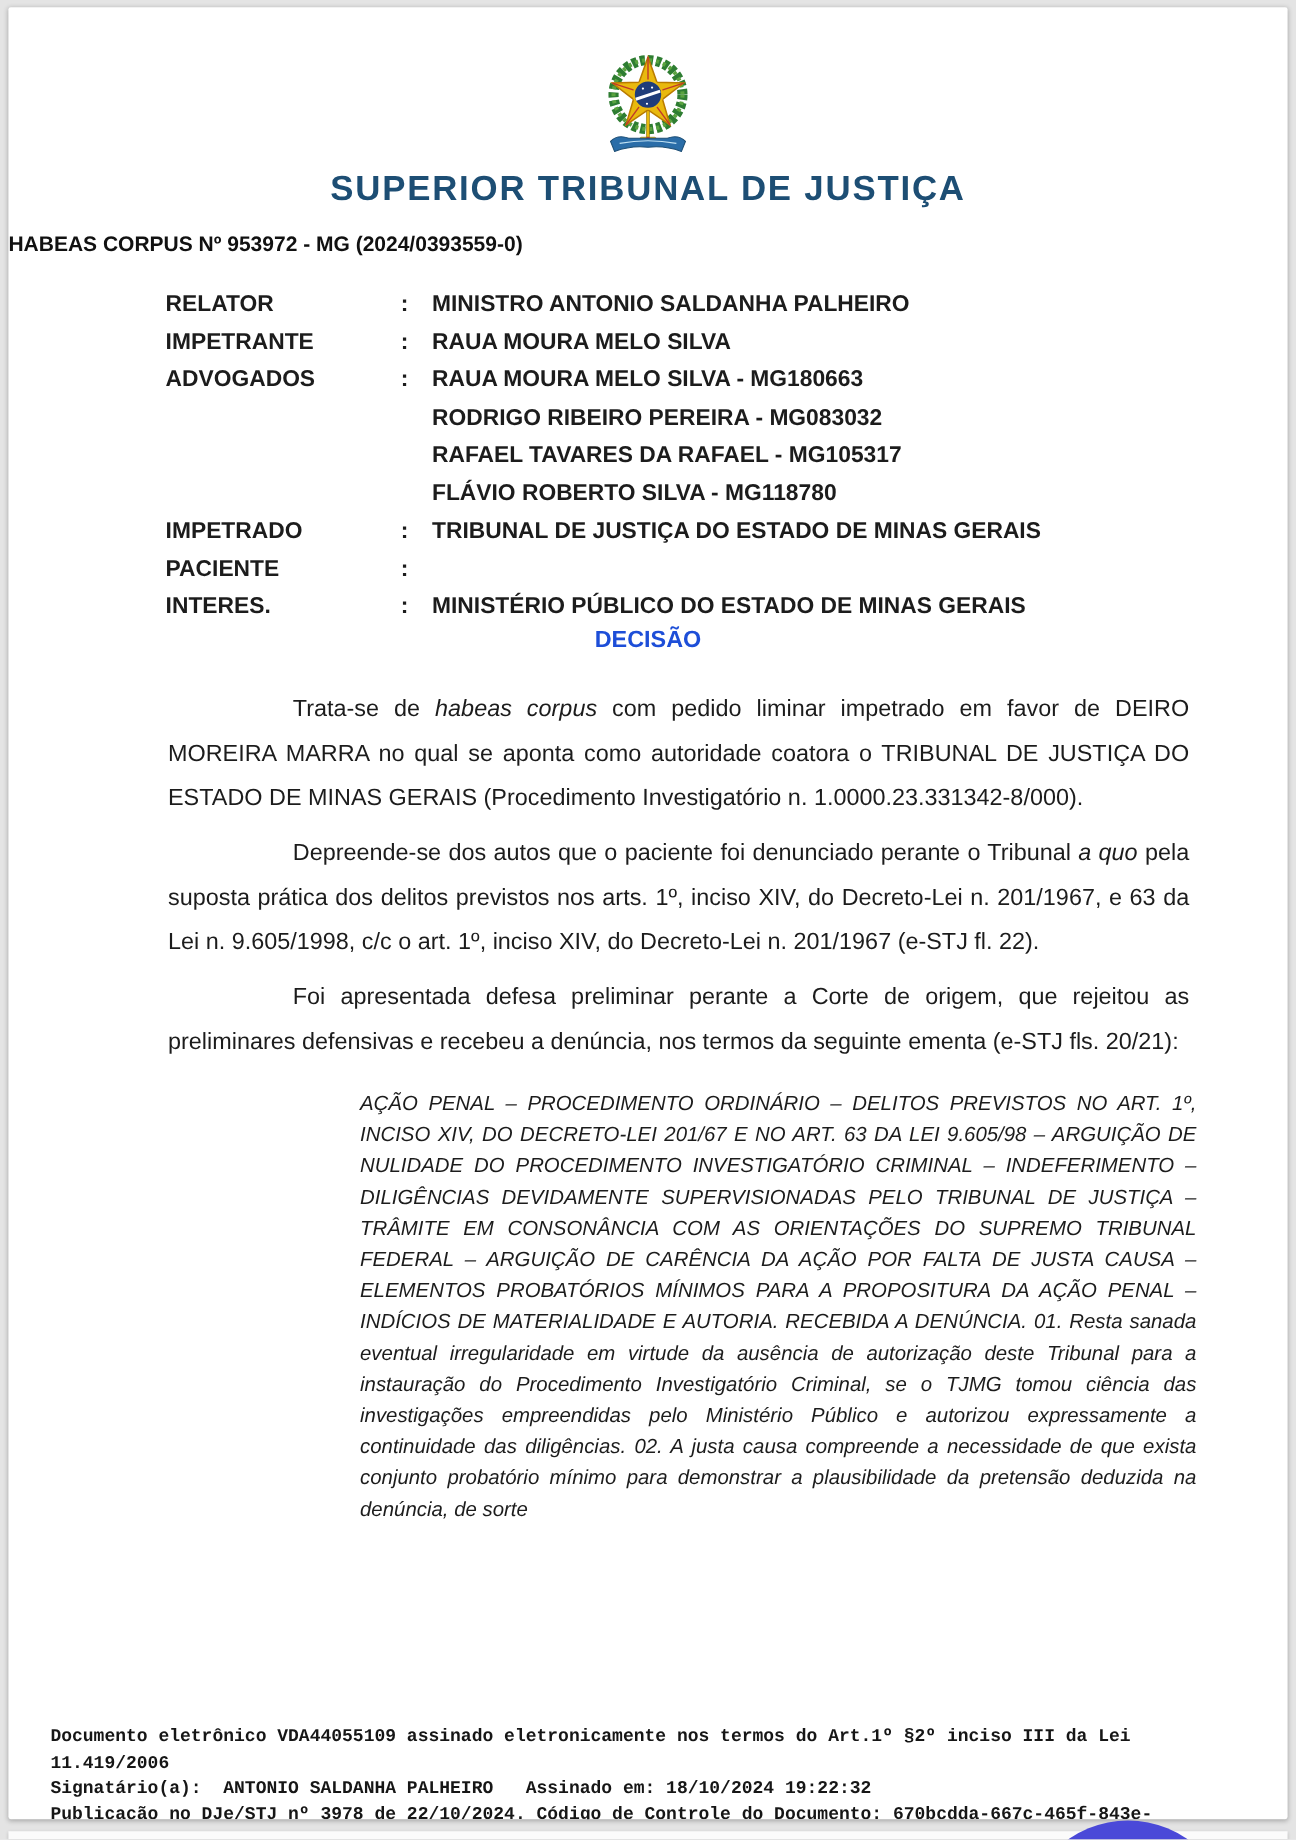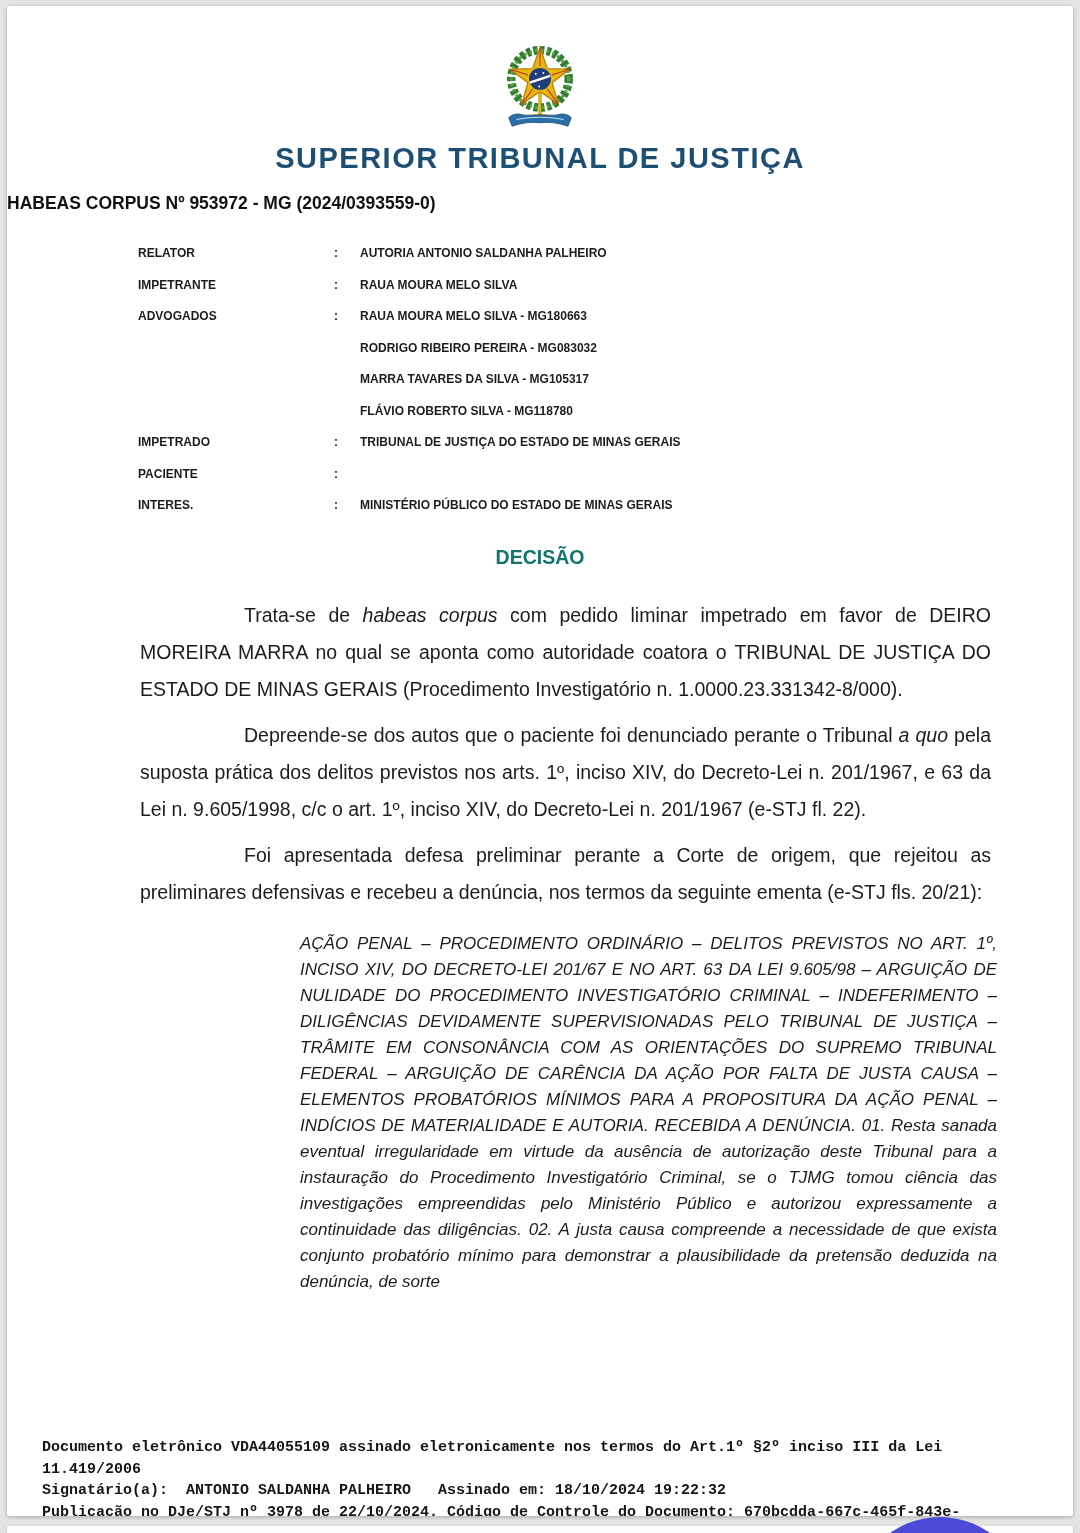--- a/index.html
+++ b/index.html
@@ -10,28 +10,28 @@
           box-shadow:0 1px 3px rgba(0,0,0,.2); }
   .fab { position:absolute; left:854px; top:1517px; width:172px; height:172px; border-radius:50%;
           background:#4a49d8; border:none; cursor:pointer; }
 
   .crest { display:block; margin:34px auto 0 auto; width:86px; height:98px; }
 
   .court-title { margin-top:4px; text-align:center; color:#1d4e74; font-size:29px; font-weight:bold;
           letter-spacing:1.5px; }
   .case-header { margin-top:18px; text-align:left; color:#111; font-size:17.5px; font-weight:bold; }
 
-  .parties { margin:24px 60px 0 131px; font-size:12px; color:#1c1c1c; }
+  .parties { margin:24px 60px 0 131px; font-size:19px; color:#1c1c1c; }
   .party-row { display:flex; line-height:31.5px;font-weight:bold; }
   .party-row .lbl { width:196px; flex:0 0 196px; }
   .party-row .sep { width:26px; flex:0 0 26px; }
   .party-row .val { flex:1; }
   .party-row.bold { font-weight:bold; }
 
-  .decision-heading { margin-top:24px; text-align:center; font-size:19.5px; font-weight:bold; color:#0f766e; }
+  .decision-heading { text-align:center; font-size:19.5px; font-weight:bold; color:#1d4ed8; }
 
   .body-par { margin:9px 82px 0 133px; text-indent:104px; text-align:justify; font-size:19.5px;
           line-height:37px; color:#1c1c1c; }
   .body-par.first { margin-top:28px; }
   .it { font-style:italic; }
 
   .quote { margin:20px 76px 0 293px; font-style:italic; text-align:justify; font-size:17px;
           line-height:26px; color:#1c1c1c; }
 
   .doc-footer { position:absolute; left:35px; right:44px; top:1431px; font-size:15px; font-weight:bold;
@@ -69,41 +69,41 @@
     </svg>
 
     <div class="court-title">SUPERIOR TRIBUNAL DE JUSTIÇA</div>
 
     <div class="case-header">HABEAS CORPUS Nº 953972 - MG (2024/0393559-0)</div>
 
     <div class="parties">
       <div class="party-row bold">
         <span class="lbl">RELATOR</span>
           <span class="sep">:</span>
-          <span class="val">AUTORIA ANTONIO SALDANHA PALHEIRO</span>
+          <span class="val">MINISTRO ANTONIO SALDANHA PALHEIRO</span>
       </div>
       <div class="party-row">
         <span class="lbl">IMPETRANTE</span>
           <span class="sep">:</span>
           <span class="val">RAUA MOURA MELO SILVA</span>
       </div>
       <div class="party-row">
         <span class="lbl">ADVOGADOS</span>
           <span class="sep">:</span>
           <span class="val">RAUA MOURA MELO SILVA - MG180663</span>
       </div>
       <div class="party-row">
         <span class="lbl"></span>
           <span class="sep"></span>
           <span class="val">RODRIGO RIBEIRO PEREIRA - MG083032</span>
       </div>
       <div class="party-row">
         <span class="lbl"></span>
           <span class="sep"></span>
-          <span class="val">MARRA TAVARES DA SILVA - MG105317</span>
+          <span class="val">RAFAEL TAVARES DA RAFAEL - MG105317</span>
       </div>
       <div class="party-row">
         <span class="lbl"></span>
           <span class="sep"></span>
           <span class="val">FLÁVIO ROBERTO SILVA - MG118780</span>
       </div>
       <div class="party-row">
         <span class="lbl">IMPETRADO</span>
           <span class="sep">:</span>
           <span class="val">TRIBUNAL DE JUSTIÇA DO ESTADO DE MINAS GERAIS</span>

